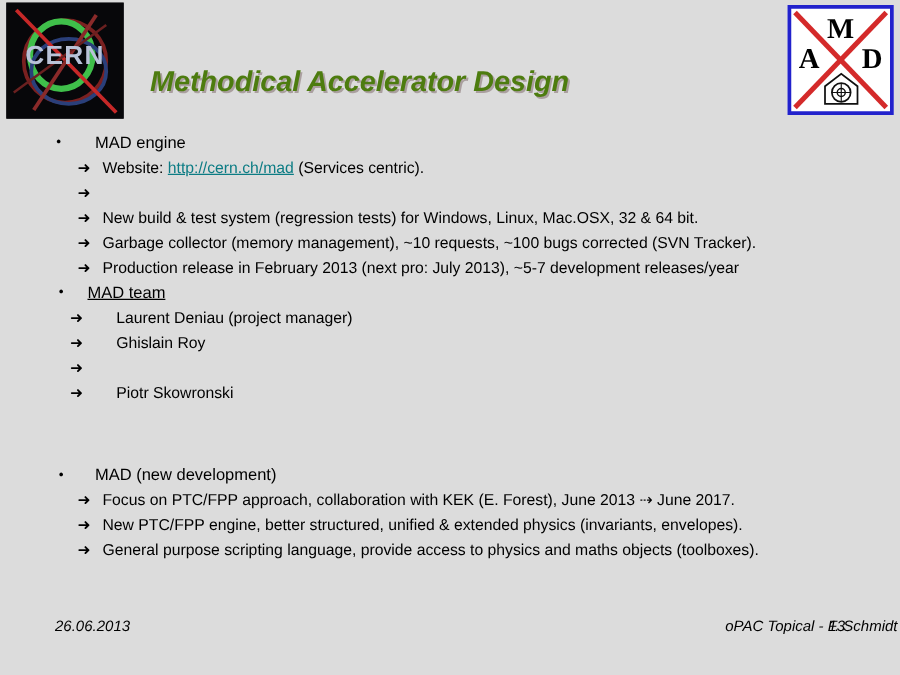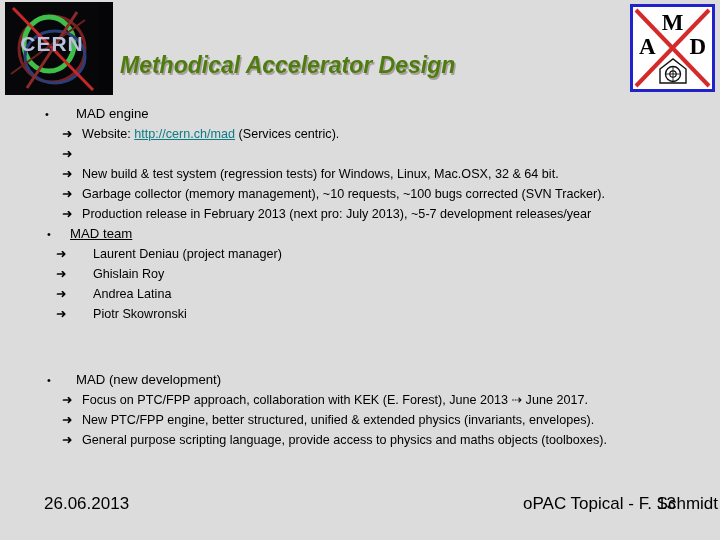--- a/index.html
+++ b/index.html
@@ -20,21 +20,21 @@
     position: absolute;
     left: 0; top: 0;
     width: 720px;
     height: 100px;
   }
 
   #cern-logo {
     position: absolute;
     left: 5px;
     top: 2px;
-    width: 108px;
+    width: 94px;
     height: 93px;
     background: #050508;
     overflow: hidden;
   }
   #cern-logo svg { display: block; }
 
   #slide-title {
     position: absolute;
     left: 120px;
     top: 52px;
@@ -155,22 +155,23 @@
     text-decoration: underline;
   }
 
   
   #footer {
     position: absolute;
     left: 0;
     top: 494px;
     width: 720px;
     height: 22px;
-    font-size: 17px;
-    color: #000;
+    font-size: 12px;
+    color: #000;
+    font-style: italic;
   }
   #footer .f-date  { position: absolute; left: 44px;  top: 0; }
   #footer .f-mid   { position: absolute; left: 0; top: 0; width: 718px; text-align: right; }
   #footer .f-page  { position: absolute; right: 44px; top: 0; }
 </style>
 </head>
 <body>
 
 <div id="header">
 
@@ -246,21 +247,20 @@
     <div class="lvl2">
       <span class="arrow">➜</span>
       <span class="txt"><span>Laurent Deniau (project manager)</span></span>
     </div>
     <div class="lvl2">
       <span class="arrow">➜</span>
       <span class="txt"><span>Ghislain Roy</span></span>
     </div>
     <div class="lvl2">
       <span class="arrow">➜</span>
-      <span class="txt"><span>Andrea Latina</span></span>
     </div>
     <div class="lvl2">
       <span class="arrow">➜</span>
       <span class="txt"><span>Piotr Skowronski</span></span>
     </div>
   </div>
 
   <div class="group" id="g-newdev">
     <div class="lvl1">
       <span class="bullet">•</span>

